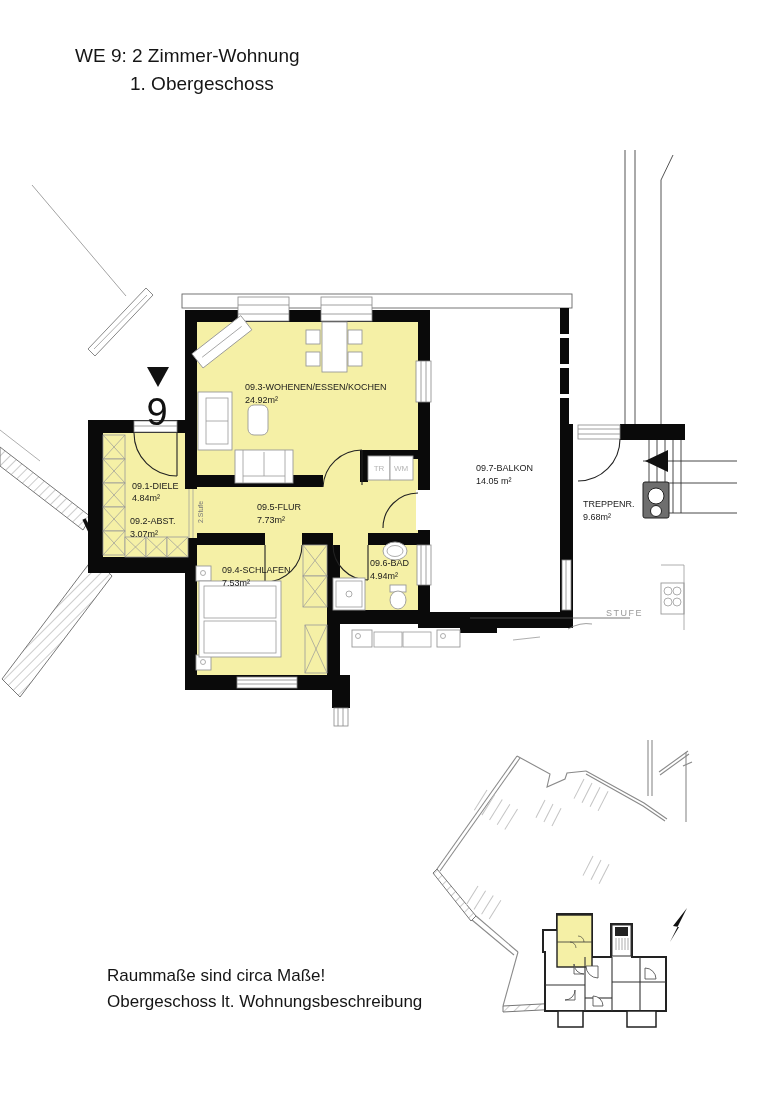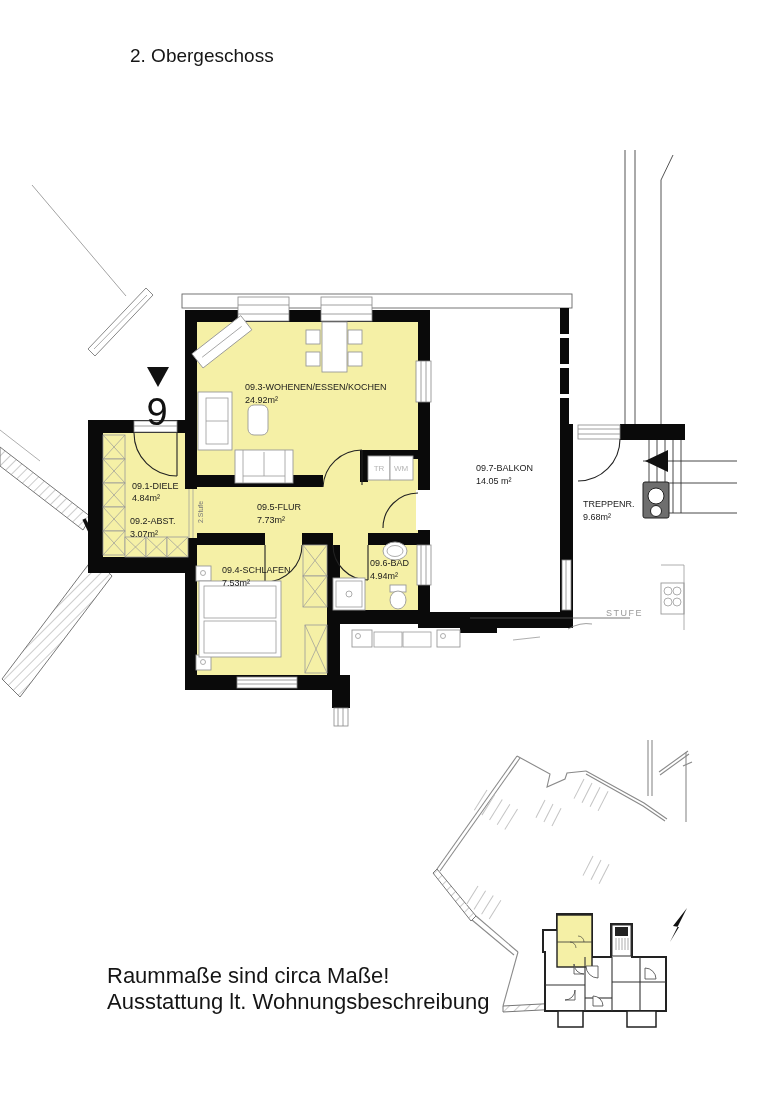--- a/index.html
+++ b/index.html
@@ -6,21 +6,21 @@
     --room-fill:#f5f0a6;
     --wall:#0a0a0a;
     --furn:#999999;
     --muted:#b5b5b5;
   }
   html,body{margin:0;padding:0;background:#ffffff;}
   #page{position:relative;width:777px;height:1100px;background:#fff;overflow:hidden;
         font-family:"Liberation Sans",sans-serif;color:#111;}
   #title{position:absolute;left:75px;top:42px;font-size:19px;line-height:28px;color:#151515;}
   #title .ind{padding-left:55px;}
-  #notes{position:absolute;left:107px;top:963px;font-size:22px;line-height:26px;color:#151515;}
+  #notes{position:absolute;left:107px;top:963px;font-size:17px;line-height:26px;color:#151515;}
   svg text{font-family:"Liberation Sans",sans-serif;}
   .rlabel{font-size:9px;fill:#1a1a1a;}
   .room-fill{fill:var(--room-fill);}
   .wall{fill:var(--wall);}
   .furn{stroke:var(--furn);fill:#ffffff;stroke-width:0.9;}
   .furnline{stroke:var(--furn);stroke-width:0.8;fill:none;}
   .open{fill:#ffffff;stroke:#888;stroke-width:0.8;}
   .openline{stroke:#888;stroke-width:0.8;}
   .arc{stroke:#222;stroke-width:1.1;fill:none;}
   .leaf{stroke:#222;stroke-width:1.1;}
@@ -33,21 +33,22 @@
   .ovin{stroke:#333;stroke-width:1.1;}
   .comb{stroke:#c4c4c4;stroke-width:1;}
   .mut{fill:var(--muted);}
 </style>
 </head>
 <body>
 
 <div id="page">
 
   <div id="title">
-    <div class="ind">2. Obergeschoss</div>
+    <div>WE 9: 2 Zimmer-Wohnung</div>
+    <div class="ind">1. Obergeschoss</div>
   </div>
 
   <svg width="777" height="1100" viewBox="0 0 777 1100">
     <defs>
       <pattern id="hatch" width="7" height="7" patternUnits="userSpaceOnUse" patternTransform="rotate(45)">
         <line x1="0" y1="0" x2="0" y2="7" stroke="#9a9a9a" stroke-width="1"></line>
       </pattern>
     </defs>
 
     <g>
@@ -381,16 +382,16 @@
         <rect x="558" y="1011" width="25" height="16" fill="#fff" stroke="#222" stroke-width="1.5"></rect>
         <rect x="627" y="1011" width="29" height="16" fill="#fff" stroke="#222" stroke-width="1.5"></rect>
       </g>
 
       <polygon points="687,908 670,942 679,927 673,926" fill="#111"></polygon>
     </g>
   </svg>
 
   <div id="notes">
     <div>Raummaße sind circa Maße!</div>
-    <div>Ausstattung lt. Wohnungsbeschreibung</div>
+    <div>Obergeschoss lt. Wohnungsbeschreibung</div>
   </div>
 
 </div>
 
 </body></html>

